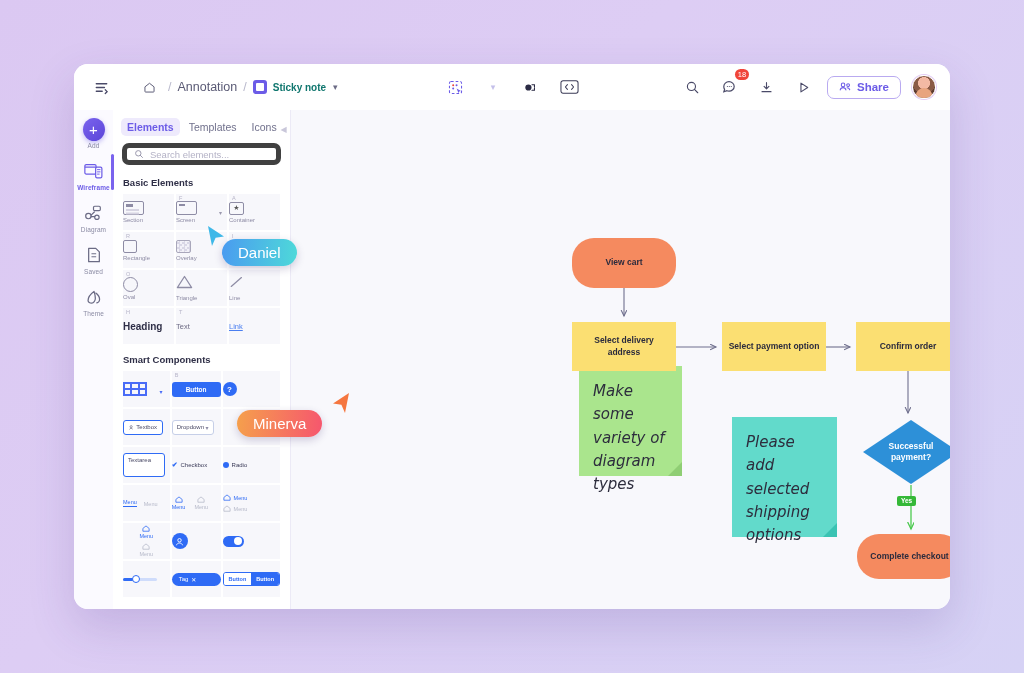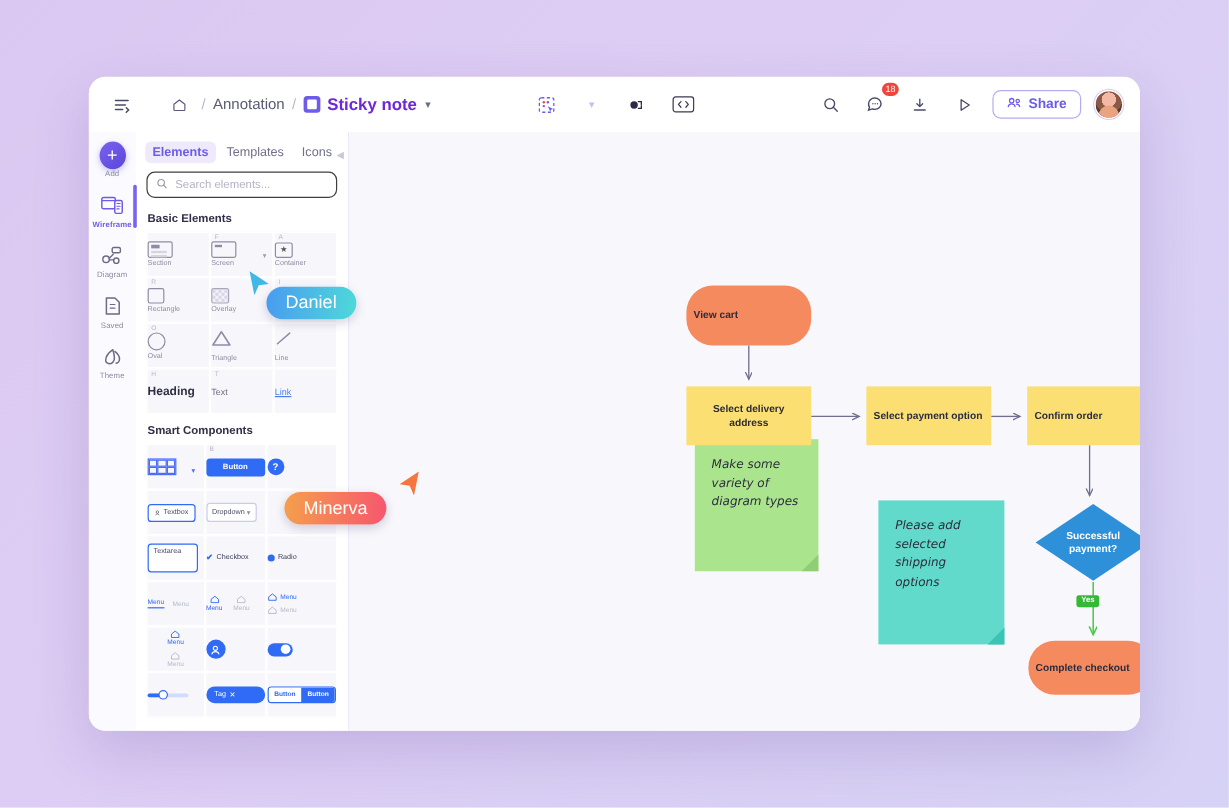--- a/index.html
+++ b/index.html
@@ -32,21 +32,21 @@
     position: relative; z-index: 30;
   }
   .hdr-left { display:flex; align-items:center; gap: 10px; }
   .icon-btn {
     width: 26px; height: 26px; display:flex; align-items:center; justify-content:center;
     border-radius: 6px; cursor: pointer; color: #4a4a68;
   }
   .breadcrumb { display:flex; align-items:center; gap:6px; margin-left: 12px; font-size: 12.5px; color:#5a5a75; }
   .bc-sep { color:#b9b9cc; }
   .bc-link { color:#5a5a75; cursor:pointer; }
-  .bc-current { color:#6d28d9; font-weight:bold; font-size:14px; }
+  .bc-current { color:#0f766e; font-weight:bold; font-size:10px; }
   .bc-chip {
     width:14px;height:14px;border-radius:3px;background:#6c5ce7;
     display:inline-flex;align-items:center;justify-content:center;
   }
   .bc-chip i { display:block; width:8px; height:8px; background:#fff; border-radius:1px; }
 
   .hdr-center {
     position:absolute; left:50%; transform: translateX(-50%);
     display:flex; align-items:center; gap: 12px;
   }
@@ -109,21 +109,21 @@
   .ptab { font-size:10.5px; color:#70708c; padding:3px 6px; border-radius:5px; cursor:pointer; }
   .ptab.active { color:#6c5ce7; background:#eeeafc; font-weight:bold; }
   .collapse-handle {
     position:absolute; right:2px; top:13px; width:9px; height:13px;
     display:flex; align-items:center; justify-content:center;
     color:#c9c7da; font-size:8px; cursor:pointer;
   }
   .search-wrap { padding: 3px 9px 8px 9px; }
   .search-box {
     display:flex; align-items:center; gap:6px;
-    border:1px solid #404040; border-radius:7px; height:22px; padding:0 7px;
+    border:5px solid #404040; border-radius:7px; height:22px; padding:0 7px;
     background:#fff;
   }
   .search-box input {
     border:none; outline:none; font-size:9.5px; color:#2c2c44;
     font-family:"Liberation Sans",sans-serif; width:100%; background:transparent;
   }
   .search-box input::placeholder { color:#b4b2c6; }
 
   .panel-scroll { flex:1; overflow:hidden; padding: 0 9px 0 9px; }
   .sec-title { font-size:9.5px; font-weight:bold; color:#2f2f47; margin: 4px 0 5px 1px; }
@@ -171,30 +171,30 @@
   .slider b{position:absolute;left:0;top:0;width:11px;height:3px;background:#2f6bf5;border-radius:2px;}
   .tag{background:#2f6bf5;color:#fff;font-size:6px;border-radius:8px;padding:3px 7px;display:flex;gap:3px;align-items:center;}
   .bgrp{display:flex;border:1px solid #2f6bf5;border-radius:3px;overflow:hidden;}
   .bgrp span{font-size:5.5px;font-weight:bold;padding:3px 5px;}
   .bgrp .a{background:#fff;color:#2f6bf5;}
   .bgrp .b{background:#2f6bf5;color:#fff;}
 
   
   .canvas { flex:1; position:relative; background:#f8f8fc; overflow:hidden; }
 
-  .node { position:absolute; display:flex; align-items:center; justify-content:flex-start; text-align:center; }
+  .node { position:absolute; display:flex; align-items:center; justify-content:center; text-align:center; }
   .node span { font-size:8.5px; font-weight:bold; color:#2b2b3d; line-height:1.35; padding:0 6px; }
   .node.terminal { background:#f58a5f; border-radius:22px; }
   .node.process { background:#fbdf72; }
   .node.decision span { color:#ffffff; }
 
   .sticky { position:absolute; }
   .sticky .txt {
     font-family:"DejaVu Sans", sans-serif; font-style:italic;
-    font-size:10px; color:#2d2d3d; line-height:1.55; padding:14px 14px 0 14px; display:block;
+    font-size:15px; color:#2d2d3d; line-height:1.55; padding:14px 14px 0 14px; display:block;
   }
   .sticky .fold { position:absolute; right:0; bottom:0; width:0;height:0; }
 
   .edge-label {
     position:absolute; font-size:6.5px; font-weight:bold; color:#fff;
     border-radius:2px; padding:1.5px 4px; line-height:1;
   }
 
   
   .cursor { position:absolute; z-index:40; }

